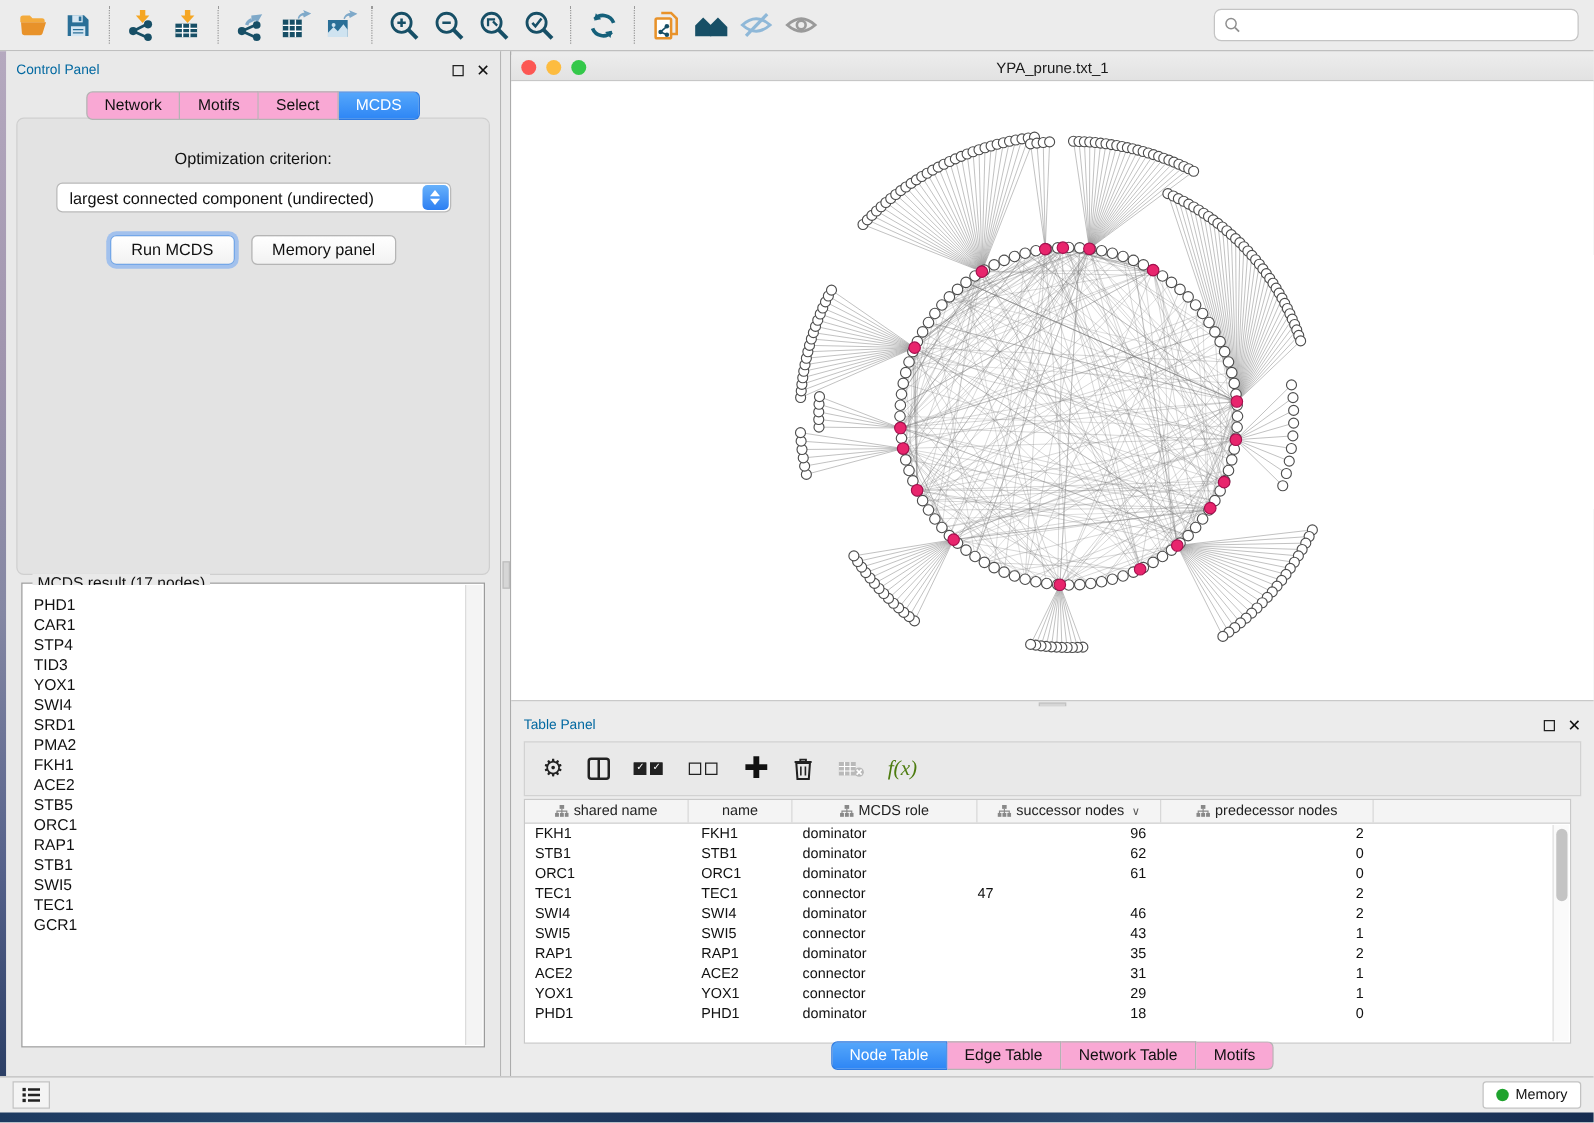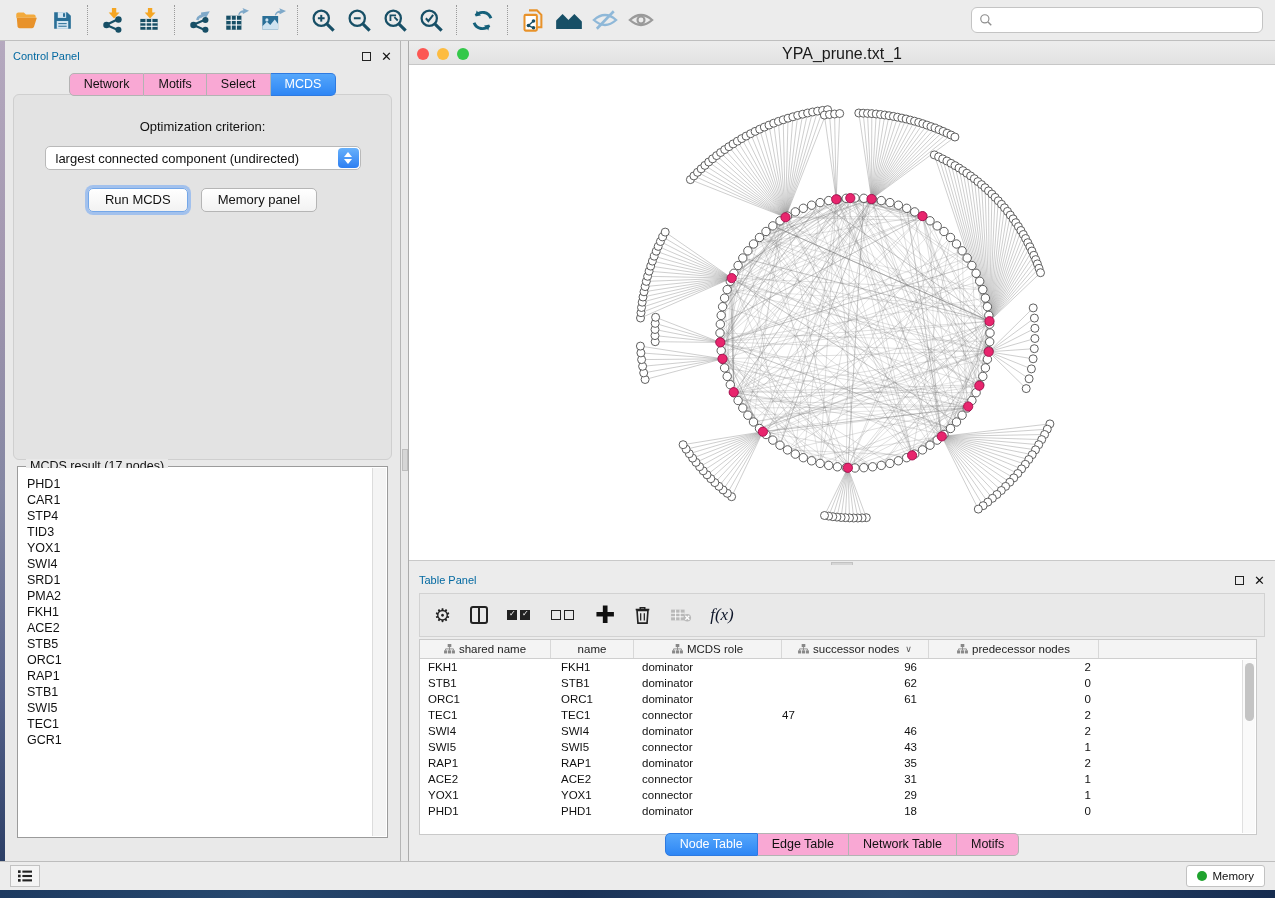--- a/index.html
+++ b/index.html
@@ -58,37 +58,37 @@
   
   .v-splitter { position:absolute; left:401px; top:0; width:8px; height:820px; background:#e9e9e9; border-right:1px solid #ababab; }
   .v-splitter .handle { position:absolute; top:408px; left:1px; width:6px; height:22px; background:#d6d6d6; border:1px solid #bdbdbd; }
 
   
   .right-col { position:absolute; left:409px; top:0; width:866px; height:820px; }
   .net-titlebar { position:absolute; top:3px; left:0; right:0; height:21px; background:linear-gradient(#ececec,#e2e2e2);
                   border-bottom:1px solid #c7c7c7; display:flex; align-items:center; padding:0 8px; }
   .traffic { display:flex; gap:8px; }
   .light { width:12px; height:12px; border-radius:50%; }
-  .net-title { position:absolute; left:0; right:0; text-align:center; font-size:16px; color:#1a1a1a; }
+  .net-title { position:absolute; left:0; right:0; text-align:center; font-size:12px; color:#1a1a1a; }
   .net-canvas { position:absolute; top:24px; left:0; right:0; height:495px; background:#fff; overflow:hidden; }
   .h-splitter { position:absolute; top:519px; left:0; right:0; height:5px; background:#ececec; border-top:1px solid #c9c9c9; }
   .h-splitter .handle { position:absolute; left:50%; top:1px; width:22px; height:4px; margin-left:-11px; background:#d6d6d6; border:1px solid #c2c2c2; }
 
   
   .table-panel { position:absolute; top:524px; left:0; right:0; height:296px; background:#ececec; }
   .tp-header { height:26px; display:flex; align-items:center; padding:4px 10px 0; }
   .tp-toolbar { position:absolute; top:28px; left:10px; right:10px; height:44px; background:#e9e9e9;
                 border:1px solid #d2d2d2; display:flex; align-items:center; gap:18px; padding:0 14px; }
   .tp-icon { display:flex; align-items:center; justify-content:center; height:30px; }
   .gear { font-size:19px; color:#222; font-family:"DejaVu Sans",sans-serif; line-height:20px; }
   .cb { width:10px; height:10px; border:1.5px solid #222; display:inline-block; margin-right:3px; position:relative; }
   .cb.checked { background:#222; }
   .cb.checked:after { content:"✓"; position:absolute; color:#fff; font-size:8px; left:1px; top:-2px; }
   .plus { font-size:24px; font-weight:bold; color:#111; line-height:22px; }
-  .fx { font-family:"Liberation Serif","DejaVu Serif",serif; font-style:italic; font-size:17px; color:#0f172a; }
+  .fx { font-family:"Liberation Serif","DejaVu Serif",serif; font-style:italic; font-size:17px; color:#4d7c0f; }
 
   .tableview { position:absolute; top:74px; left:10px; right:18px; height:196px; background:#fff; border:1px solid #c9c9c9; }
   .thead { display:flex; height:19px; background:#f4f4f4; border-bottom:1px solid #cfcfcf; }
   .th { display:flex; align-items:center; justify-content:center; gap:4px; font-size:11.5px; color:#222;
         border-right:1px solid #d8d8d8; overflow:hidden; }
   .th .sort { color:#555; font-size:9px; margin-left:2px; }
   .trow { display:flex; height:16px; }
   .td { font-size:11.5px; color:#111; line-height:16px; white-space:nowrap; overflow:hidden; }
   .tv-scroll { position:absolute; top:20px; bottom:1px; right:1px; width:13px; background:#fafafa; border-left:1px solid #e0e0e0; }
   .tv-thumb { position:absolute; top:3px; left:2px; width:9px; height:58px; background:#c4c4c4; border-radius:5px; }

